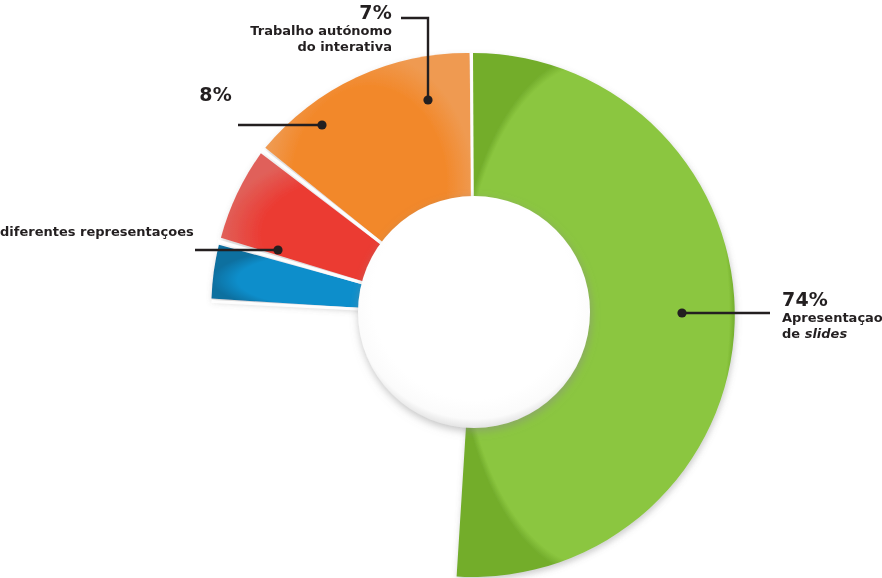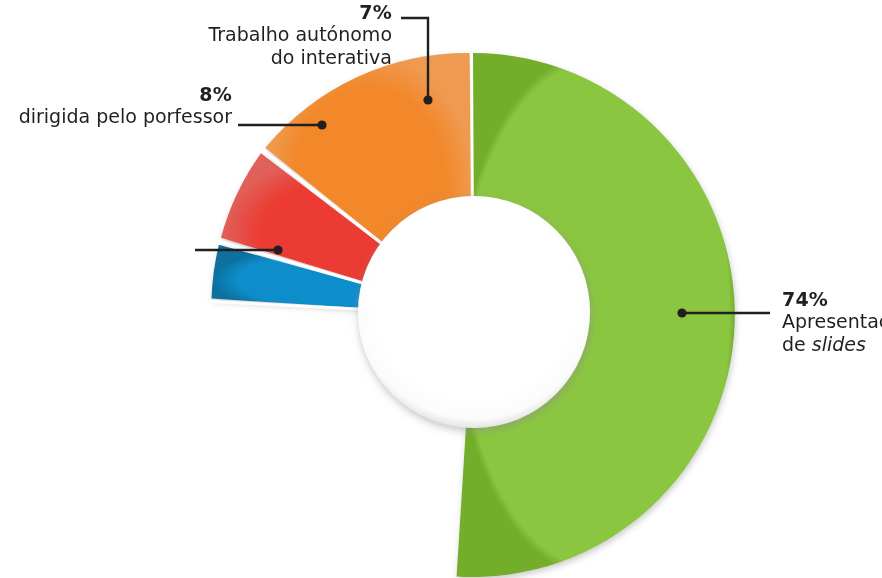--- a/index.html
+++ b/index.html
@@ -36,22 +36,22 @@
     color: #231f20;
     white-space: nowrap;
   }
   .callout .pct {
     font-weight: bold;
     font-size: 19px;
     letter-spacing: 0.2px;
     display: block;
   }
   .callout .desc {
-    font-size: 19px;
-    font-weight: normal;
+    font-size: 13px;
+    font-weight: bold;
     display: block;
   }
   .callout .desc .ital {
     font-style: italic;
     text-align: right;
   }
   .align-right { text-align: right; }
   .align-left  { text-align: left; }
 
   
@@ -140,24 +140,24 @@
   </svg>
 
   <div class="callout align-right" id="callout-autonomo">
     <span class="pct">7%</span>
     <span class="desc">Trabalho autónomo</span>
     <span class="desc">do interativa</span>
   </div>
 
   <div class="callout align-right" id="callout-demo">
     <span class="pct">8%</span>
-    <span class="desc">dirigida pelo porfessor</span>
   </div>
 
   <div class="callout align-right" id="callout-visual">
+    <span class="desc">diferentes representaçoes</span>
   </div>
 
   <div class="callout align-left" id="callout-slides">
     <span class="pct">74%</span>
     <span class="desc">Apresentaçao</span>
     <span class="desc"><span>de </span><span class="ital">slides</span></span>
   </div>
 
 </div>
 

